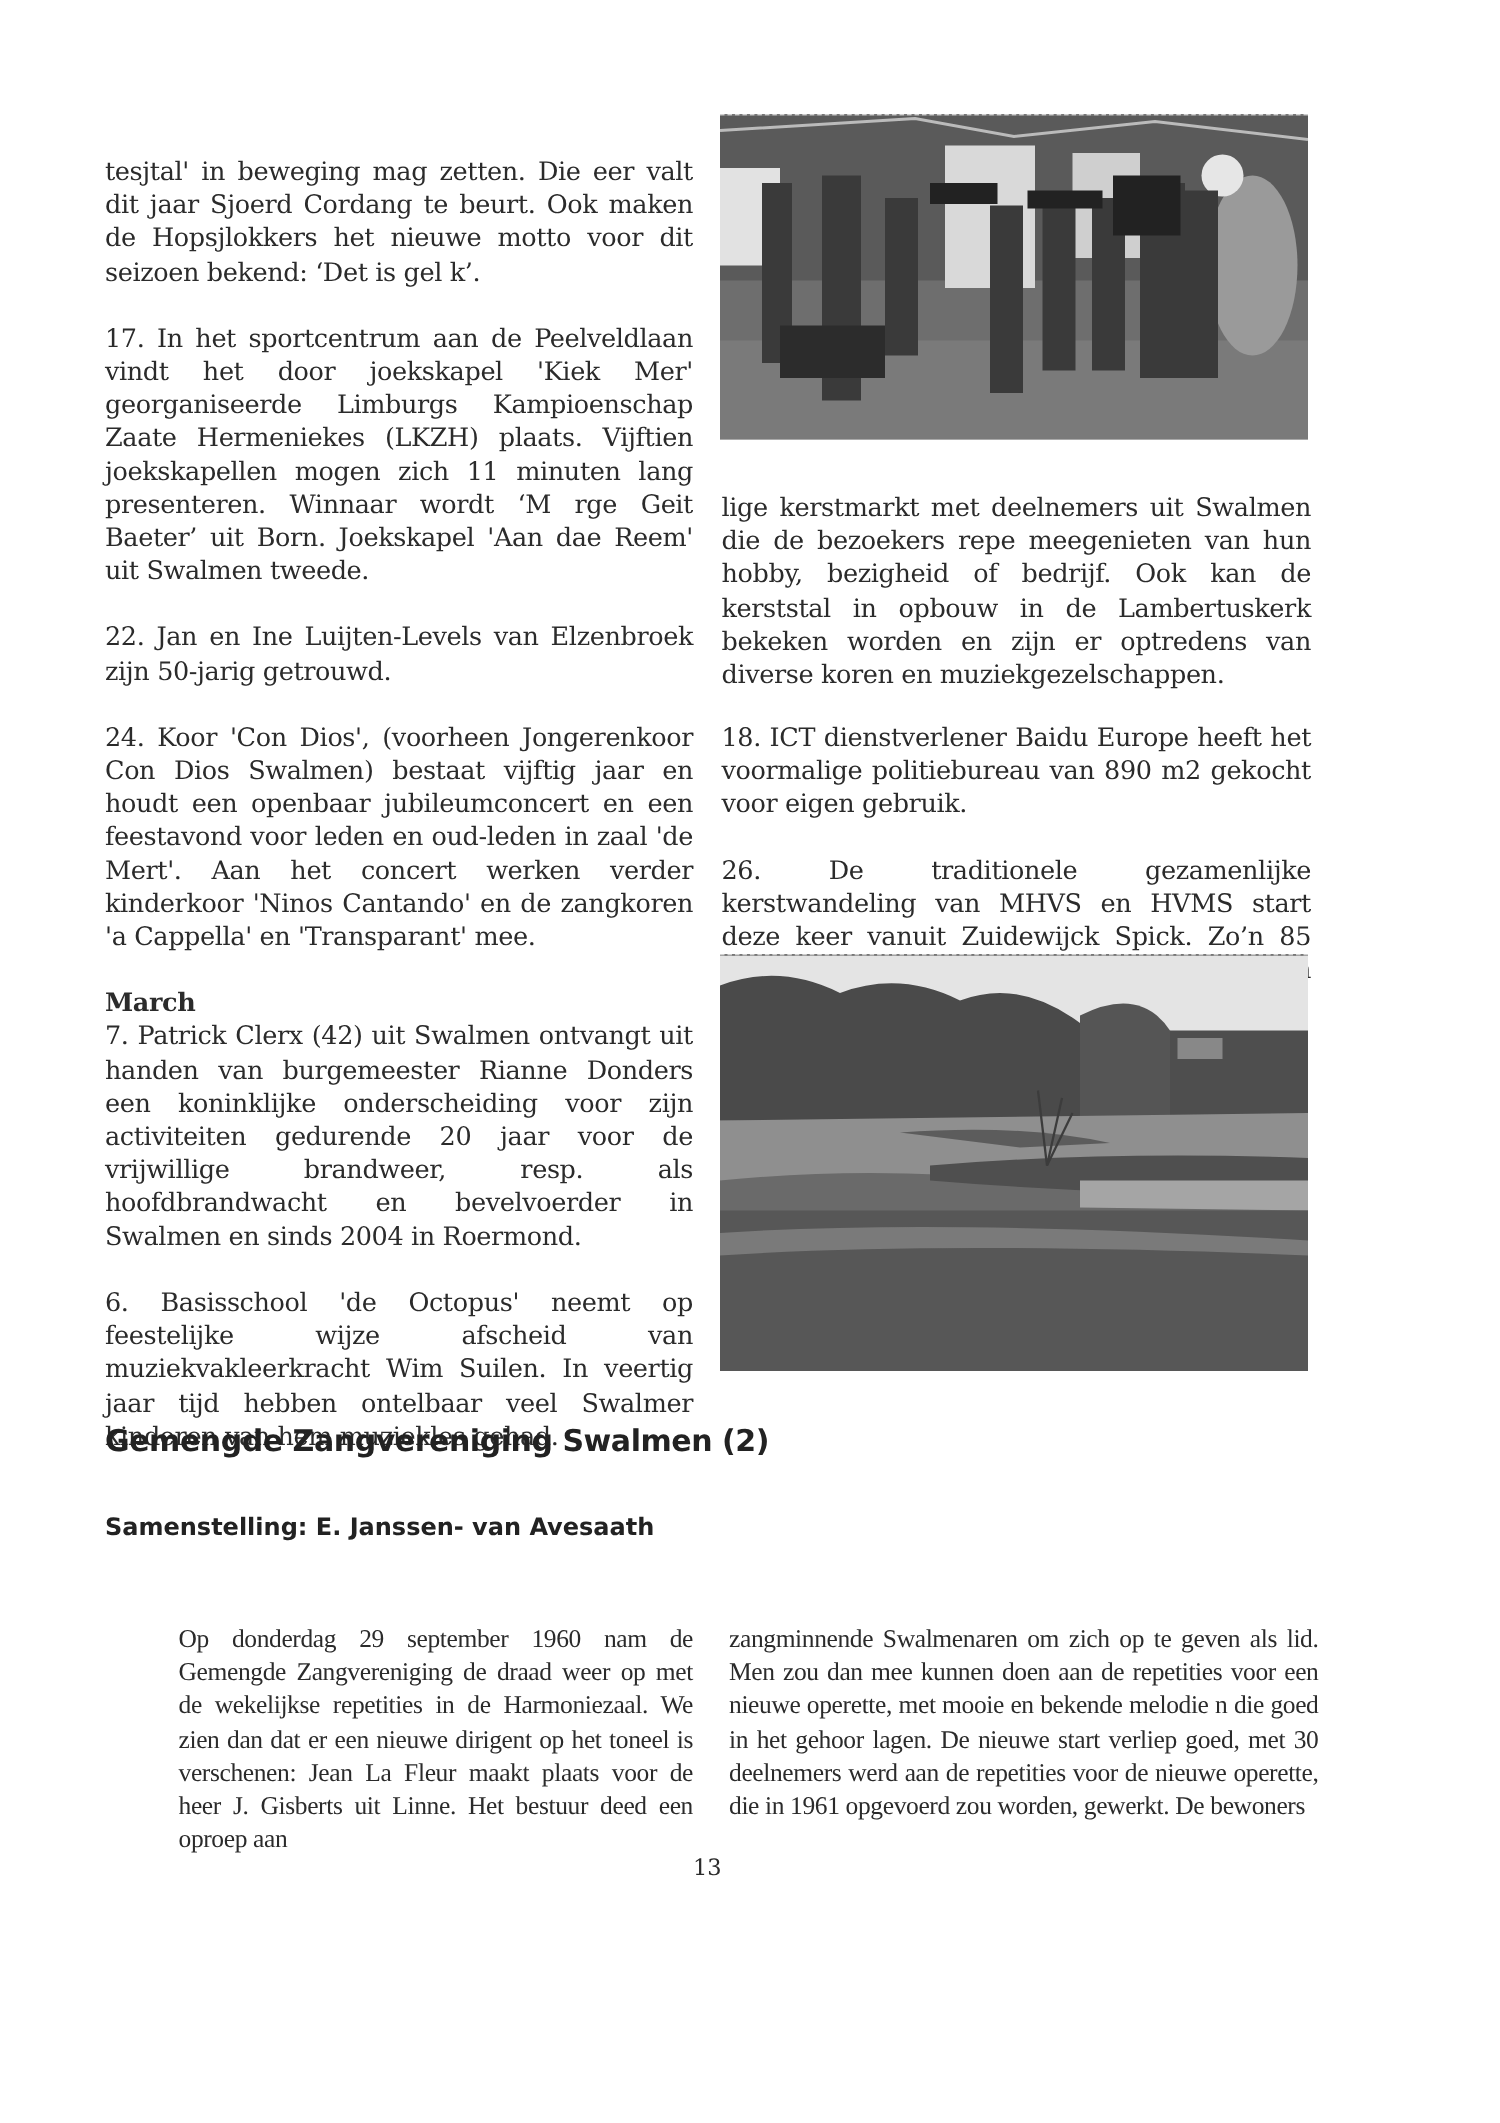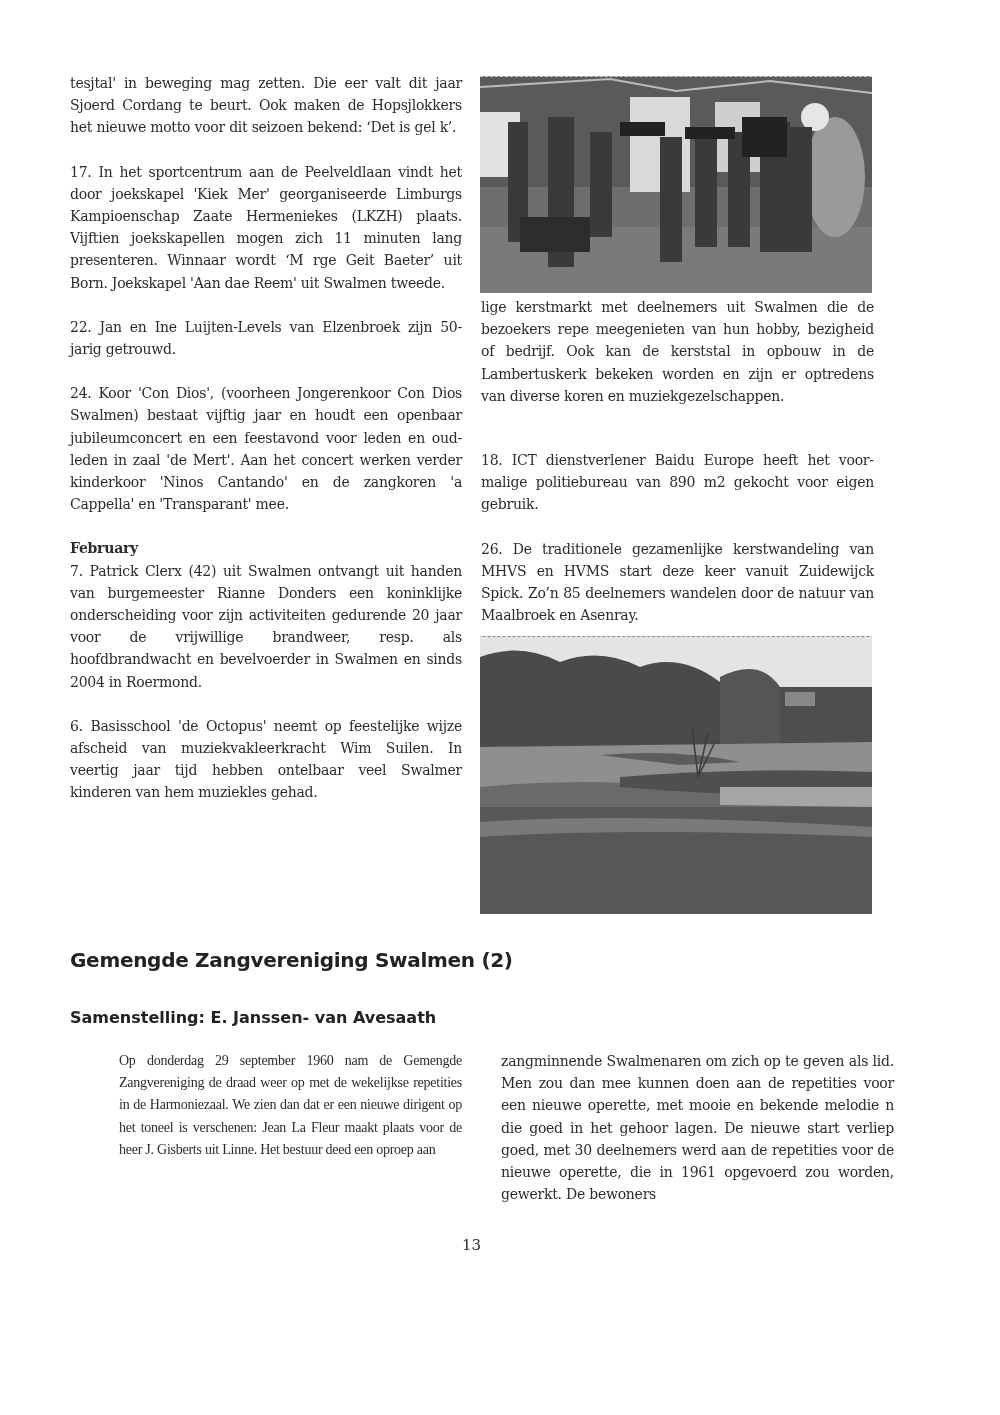--- a/index.html
+++ b/index.html
@@ -1,49 +1,49 @@
 <!DOCTYPE html>
 <html><head>
   <meta charset="utf-8">
   <style>
     html, body { margin: 0; padding: 0; background: #ffffff; }
     body { width: 1000px; height: 1415px; position: relative; overflow: hidden;
       font-family: "DejaVu Serif", serif; color: #2b2b2b; }
     .page { position: absolute; inset: 0; }
-    .col { position: absolute; font-size: 14px; line-height: 22.2px; letter-spacing: -0.25px; }
+    .col { position: absolute; font-size: 17px; line-height: 22.2px; letter-spacing: -0.25px; margin-top: 32px; }
     .col p { margin: 0 0 22px 0; text-align: justify; text-align-last: left; hyphens: manual; }
     .col p.tight { margin-bottom: 0; }
     .left-col { left: 70px; top: 72px; width: 392px; }
     .right-col-a { left: 481px; top: 296px; width: 393px; }
     .right-col-b { left: 481px; top: 449px; width: 393px; }
     .month-heading { font-weight: bold; margin: 0; line-height: 22.2px; }
     .photo { position: absolute; left: 480px; width: 392px; background: #777; overflow: hidden;
       border-top: 1px dashed #cfcfcf; }
     .photo-1 { top: 76px; height: 216px; }
     .photo-2 { top: 636px; height: 277px; }
     .photo svg { display: block; width: 100%; height: 100%; }
     .section-title { position: absolute; left: 70px; top: 948px; font-family: "DejaVu Sans", sans-serif;
       font-weight: bold; font-size: 20px; letter-spacing: -0.3px; color: #222; margin: 0; white-space: nowrap; }
     .section-sub { position: absolute; left: 70px; top: 1008px; font-family: "DejaVu Sans", sans-serif;
       font-weight: bold; font-size: 16px; color: #222; margin: 0; white-space: nowrap; }
     .article-left { left: 119px; top: 1050px; width: 343px; font-family: Liberation Serif, serif; }
-    .article-right { left: 501px; top: 1050px; width: 393px; }
+    .article-right { left: 486px; top: 1050px; width: 393px; font-family: Liberation Serif, serif; }
     .page-number { position: absolute; left: 462px; top: 1236px; font-size: 15px; color: #2b2b2b; }
   </style>
 </head>
 <body>
 
 <div class="page">
 
   <div class="col left-col">
     <p>tesjtal' in beweging mag zetten. Die eer valt dit jaar Sjoerd Cordang te beurt. Ook maken de Hop­sjlokkers het nieuwe motto voor dit seizoen be­kend: ‘Det is gel  k’.</p>
     <p>17. In het sportcentrum aan de Peelveldlaan vindt het door joekskapel 'Kiek Mer' georganiseerde Lim­burgs Kampioenschap Zaate Hermeniekes (LKZH) plaats. Vijftien joekskapellen mogen zich 11 minu­ten lang presenteren. Winnaar wordt ‘M  rge Geit Baeter’ uit Born. Joekskapel 'Aan dae Reem' uit Swalmen tweede.</p>
     <p>22. Jan en Ine Luijten-Levels van Elzenbroek zijn 50-jarig getrouwd.</p>
     <p>24. Koor 'Con Dios', (voorheen Jongerenkoor Con Dios Swalmen) bestaat vijftig jaar en houdt een openbaar jubileumconcert en een feestavond voor leden en oud-leden in zaal 'de Mert'. Aan het con­cert werken verder kinderkoor 'Ninos Cantando' en de zangkoren 'a Cappella' en 'Transparant' mee.</p>
-    <div class="month-heading">February</div>
+    <div class="month-heading">March</div>
     <p>7. Patrick Clerx (42) uit Swalmen ontvangt uit han­den van burgemeester Rianne Donders een konink­lijke onderscheiding voor zijn activiteiten geduren­de 20 jaar voor de vrijwillige brandweer, resp. als hoofdbrandwacht en bevelvoerder in Swalmen en sinds 2004 in Roermond.</p>
     <p>6. Basisschool 'de Octopus' neemt op feestelijke wijze afscheid van muziekvakleerkracht Wim Sui­len. In veertig jaar tijd hebben ontelbaar veel Swal­mer kinderen van hem muziekles gehad.</p>
   </div>
 
   <div class="photo photo-1">
     <svg viewBox="0 0 392 216" preserveAspectRatio="none">
       <rect x="0" y="0" width="392" height="216" fill="#6e6e6e"></rect>
       <rect x="0" y="0" width="392" height="110" fill="#5a5a5a"></rect>
       <polyline points="0,10 130,2 196,14 290,4 392,16" stroke="#bbb" stroke-width="2" fill="none"></polyline>
       <rect x="150" y="20" width="60" height="95" fill="#d9d9d9"></rect>

